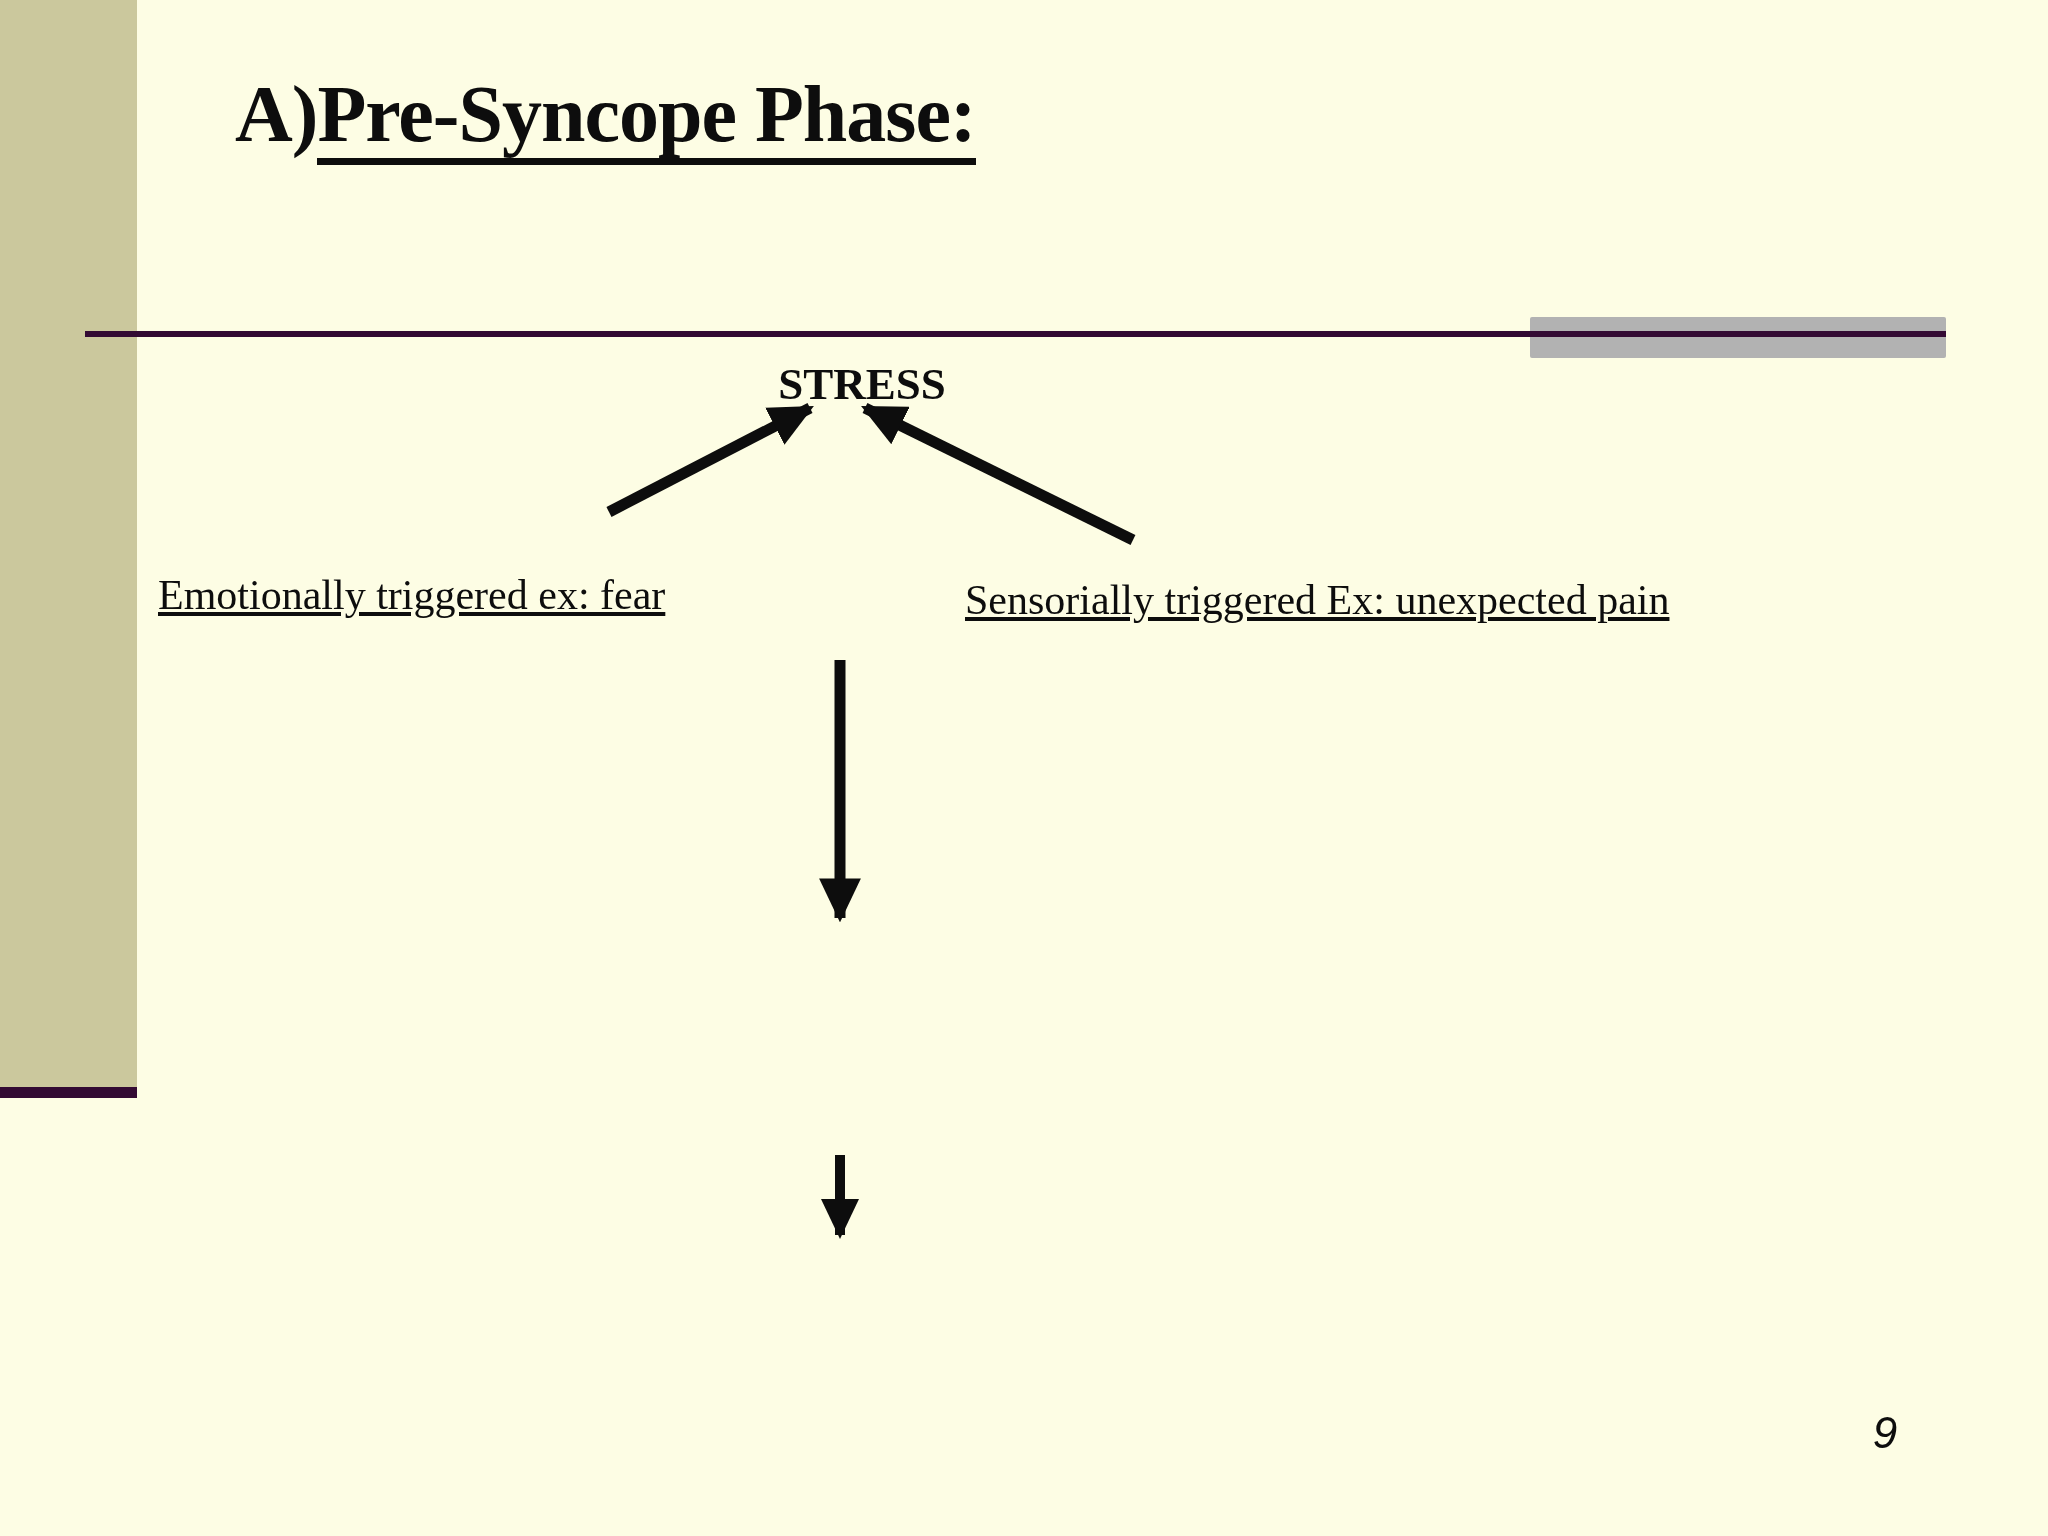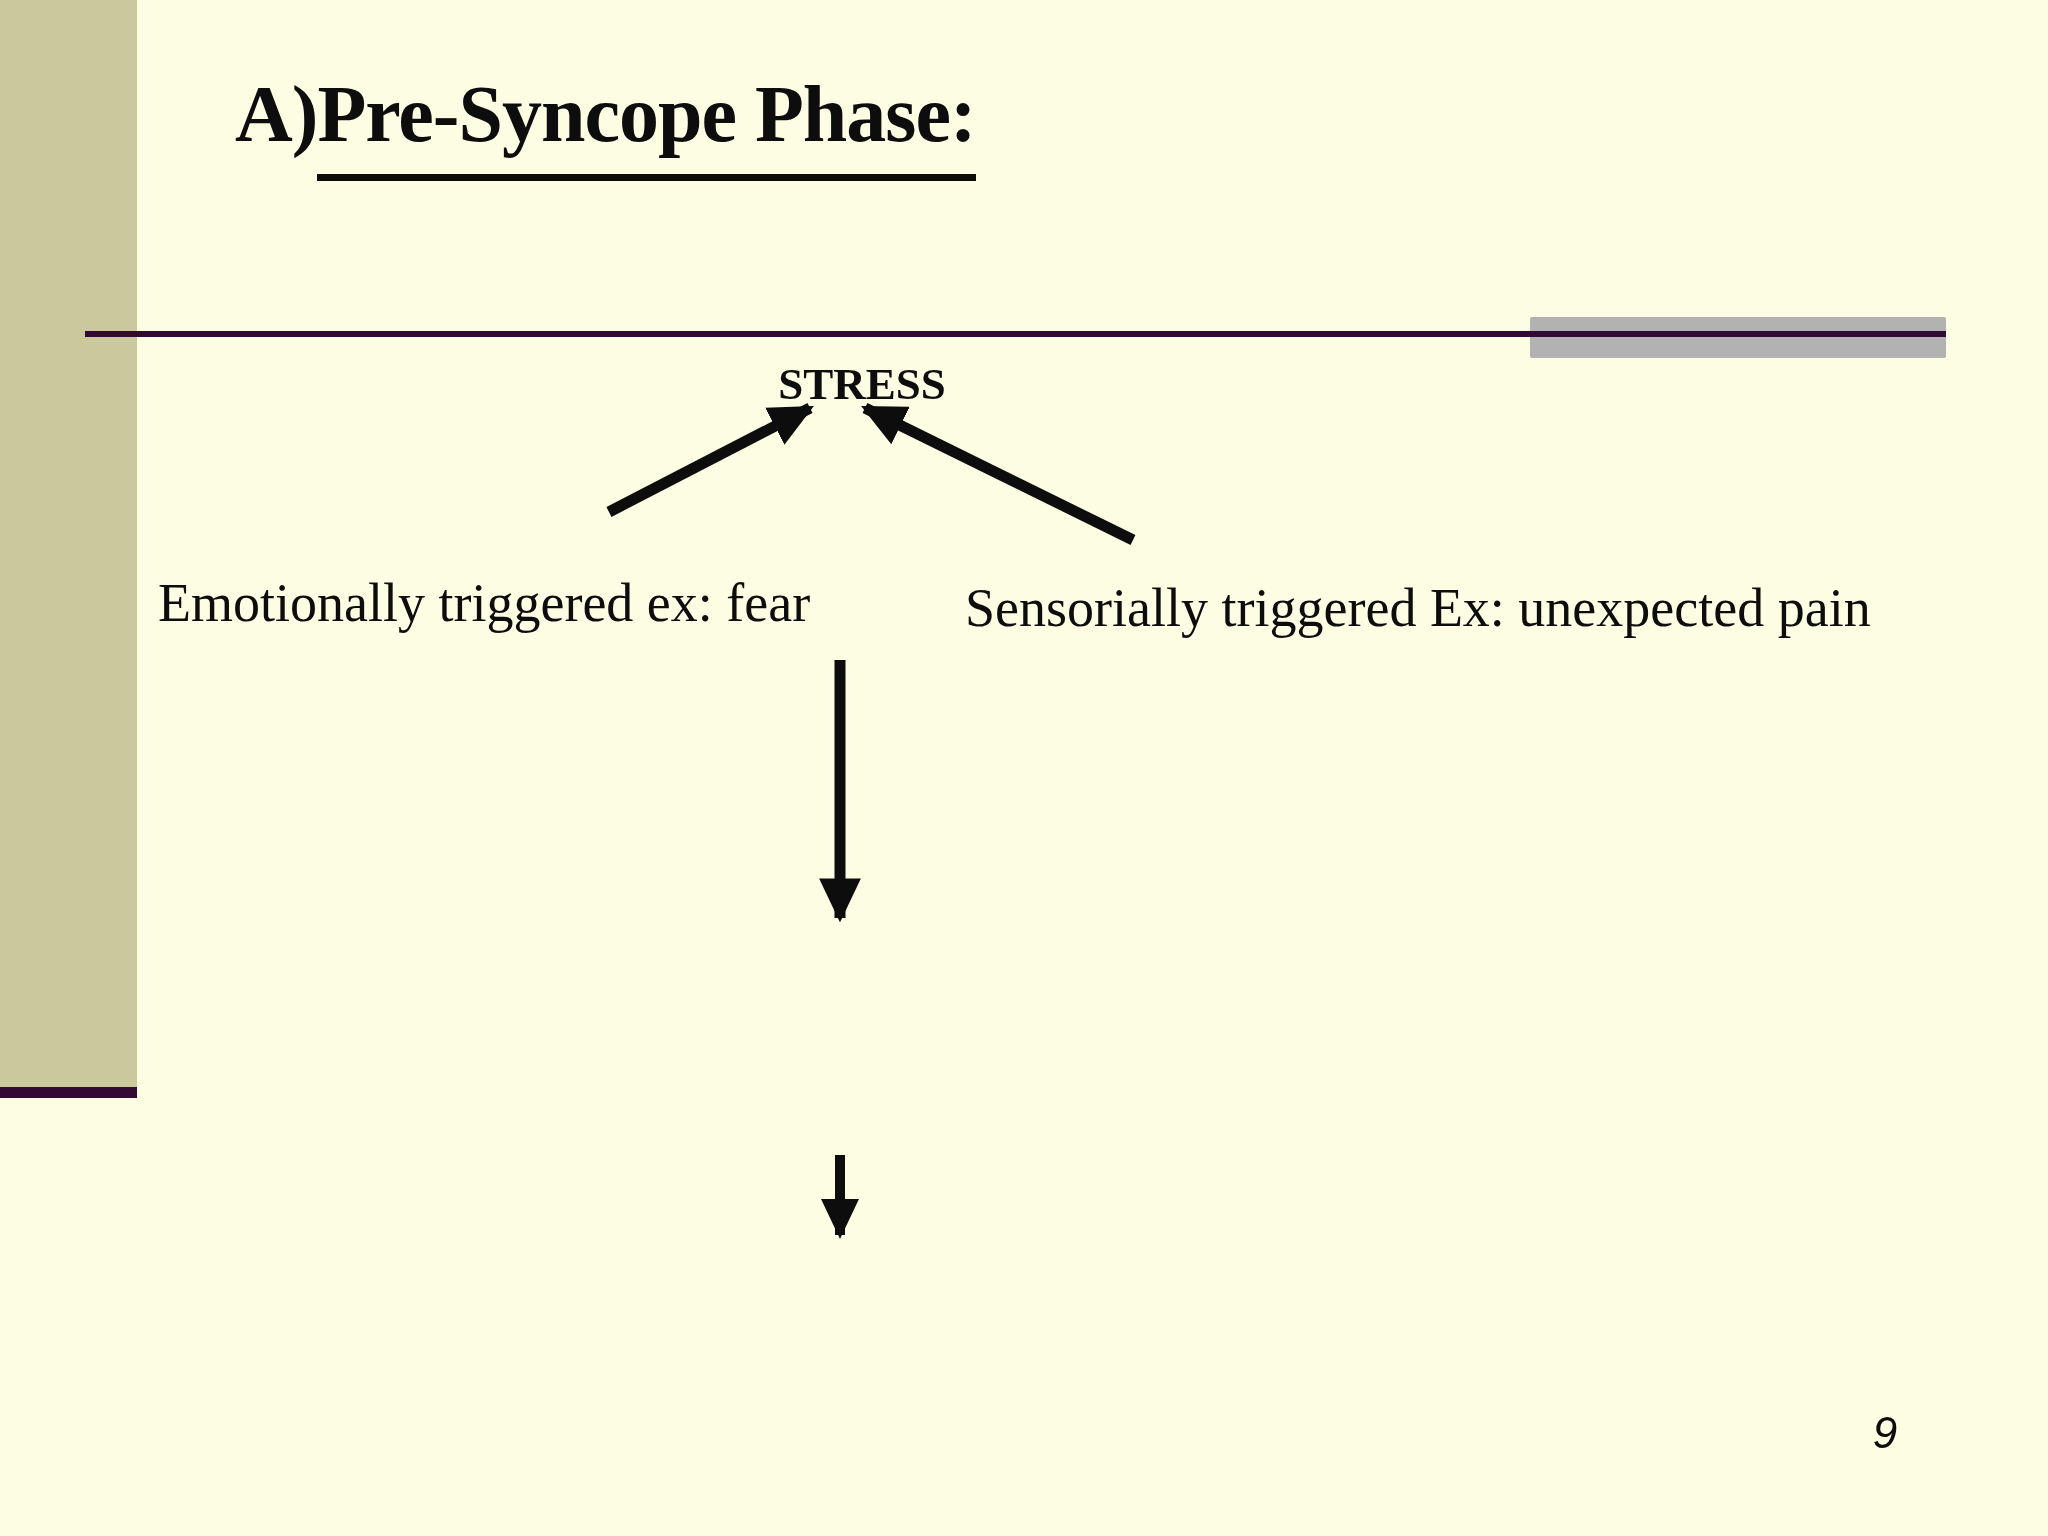--- a/index.html
+++ b/index.html
@@ -33,31 +33,31 @@
     background:var(--gray_bar);z-index:1;border-radius:2px;
   }
 
   .title{
     position:absolute;left:235px;top:70px;
     font-size:80px;font-weight:bold;line-height:1.1;
     letter-spacing:-1px;white-space:nowrap;
   }
   .title .u{
     border-bottom:7px solid var(--text);
-    padding-bottom:16px;
+    padding-bottom:0px;
   }
 
   .stress{
     position:absolute;left:677px;top:358px;width:370px;
     text-align:center;
     font-size:45px;font-weight:bold;
     letter-spacing:0px;white-space:nowrap;
   }
 
-  .label{font-size:54px;line-height:1.32;white-space:nowrap;}
+  .label{font-size:42px;line-height:1.32;white-space:nowrap;text-decoration:underline;}
   .emotional{position:absolute;left:158px;top:568px;}
   .sensorial{position:absolute;left:965px;top:544px;margin-top:29px;}
   .release{position:absolute;left:520px;top:995px;white-space:normal;}
   .response{position:absolute;left:502px;top:1283px;}
 
   .pagenum{
     position:absolute;left:1830px;top:1408px;width:110px;
     text-align:center;
     font-family:"Liberation Sans", sans-serif;
     font-style:italic;font-size:44px;

